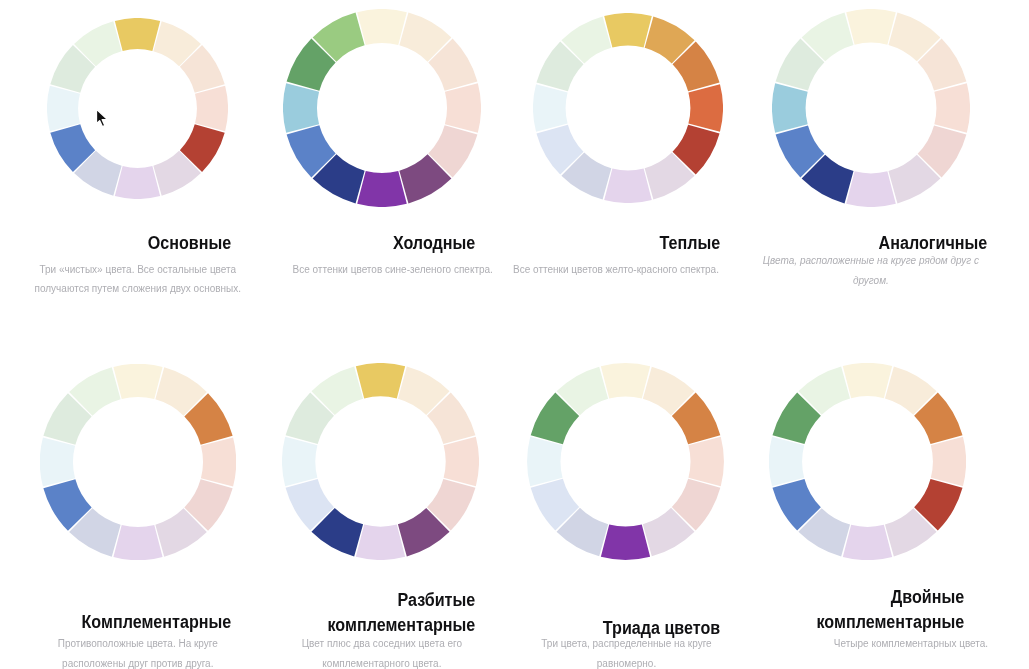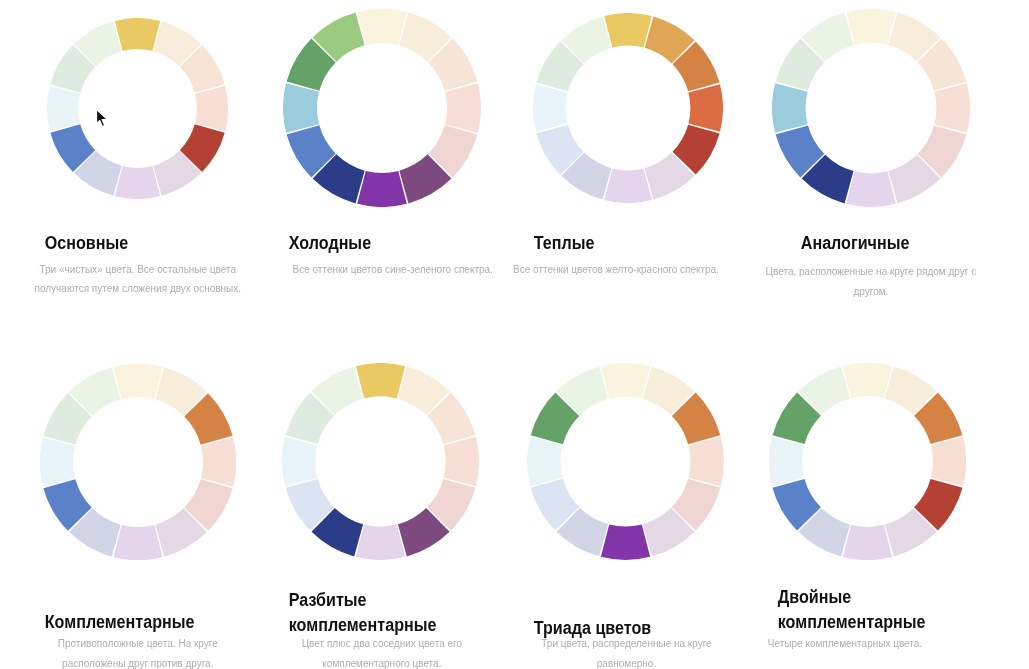--- a/index.html
+++ b/index.html
@@ -5,21 +5,21 @@
 <style>
   html,body{margin:0;padding:0;}
   body{
     width:1029px;height:669px;background:#ffffff;overflow:hidden;
     font-family:"Liberation Sans",sans-serif;
   }
   .grid{position:relative;width:1029px;height:669px;background:#ffffff;}
   .card{position:absolute;left:0;top:0;}
   .wheel-wrap{position:absolute;}
   .wheel-wrap svg{display:block;}
-  .card-title-box{position:absolute;text-align:left;}
+  .card-title-box{position:absolute;text-align:right;}
   .card-desc-box{position:absolute;text-align:center;}
   .card-title{
     font-size:19.2px;font-weight:700;color:#111113;
     line-height:24.5px;margin:0;
     transform:scaleX(0.840);transform-origin:center top;
   }
   .card-desc{
     font-size:10px;font-weight:400;color:#aeaeb3;
     line-height:19.6px;margin:0;
   }
@@ -114,21 +114,21 @@
           <path d="M 72.54 194.40 A 99 99 0 0 1 29.61 169.61 L 53.16 145.65 A 65.4 65.4 0 0 0 81.52 162.02 Z" fill="#2B3D88"></path>
           <path d="M 28.39 168.39 A 99 99 0 0 1 3.60 125.46 L 35.98 116.48 A 65.4 65.4 0 0 0 52.35 144.84 Z" fill="#5B82C8"></path>
           <path d="M 3.15 123.79 A 99 99 0 0 1 3.15 74.21 L 35.68 82.63 A 65.4 65.4 0 0 0 35.68 115.37 Z" fill="#9ACCDD"></path>
           <path d="M 3.60 72.54 A 99 99 0 0 1 28.39 29.61 L 52.35 53.16 A 65.4 65.4 0 0 0 35.98 81.52 Z" fill="rgb(222,235,222)"></path>
           <path d="M 29.61 28.39 A 99 99 0 0 1 72.54 3.60 L 81.52 35.98 A 65.4 65.4 0 0 0 53.16 52.35 Z" fill="rgb(233,244,228)"></path>
         </svg>
       </div>
     <div class="card-title-box" style="left:783px;top:231.3px;width:222px;">
       <h3 class="card-title">Аналогичные</h3>
     </div>
-    <div class="card-desc-box" style="left:759.9px;top:262px;width:222px;">
+    <div class="card-desc-box" style="left:759.9px;top:251px;width:222px;font-style:italic;">
       <p class="card-desc">Цвета, расположенные на круге рядом друг с другом.</p>
     </div>
   </div>
   <div class="card">
     <div class="wheel-wrap" style="left:40.3px;top:363.5px;">
         <svg width="196" height="196" viewBox="0 0 196 196">
           <path d="M 73.41 2.93 A 98.2 98.2 0 0 1 122.59 2.93 L 114.27 35.07 A 65 65 0 0 0 81.73 35.07 Z" fill="rgb(250,243,221)"></path>
           <path d="M 124.24 3.37 A 98.2 98.2 0 0 1 166.83 27.96 L 143.56 51.64 A 65 65 0 0 0 115.37 35.36 Z" fill="rgb(248,236,218)"></path>
           <path d="M 168.04 29.17 A 98.2 98.2 0 0 1 192.63 71.76 L 160.64 80.63 A 65 65 0 0 0 144.36 52.44 Z" fill="#D58345"></path>
           <path d="M 193.07 73.41 A 98.2 98.2 0 0 1 193.07 122.59 L 160.93 114.27 A 65 65 0 0 0 160.93 81.73 Z" fill="rgb(247,223,214)"></path>
@@ -210,21 +210,21 @@
           <path d="M 72.15 193.51 A 98.6 98.6 0 0 1 29.39 168.83 L 52.66 145.15 A 65.4 65.4 0 0 0 81.02 161.52 Z" fill="rgb(209,213,229)"></path>
           <path d="M 28.17 167.61 A 98.6 98.6 0 0 1 3.49 124.85 L 35.48 115.98 A 65.4 65.4 0 0 0 51.85 144.34 Z" fill="#5B82C8"></path>
           <path d="M 3.04 123.19 A 98.6 98.6 0 0 1 3.04 73.81 L 35.18 82.13 A 65.4 65.4 0 0 0 35.18 114.87 Z" fill="rgb(233,244,248)"></path>
           <path d="M 3.49 72.15 A 98.6 98.6 0 0 1 28.17 29.39 L 51.85 52.66 A 65.4 65.4 0 0 0 35.48 81.02 Z" fill="#64A267"></path>
           <path d="M 29.39 28.17 A 98.6 98.6 0 0 1 72.15 3.49 L 81.02 35.48 A 65.4 65.4 0 0 0 52.66 51.85 Z" fill="rgb(233,244,228)"></path>
         </svg>
       </div>
     <div class="card-title-box" style="left:759.9px;top:585.2px;width:222px;">
       <h3 class="card-title">Двойные комплементарные</h3>
     </div>
-    <div class="card-desc-box" style="left:734px;top:634.3px;width:222px;">
+    <div class="card-desc-box" style="left:800px;top:634.3px;width:222px;">
       <p class="card-desc">Четыре комплементарных цвета.</p>
     </div>
   </div>
   <div class="cursor" id="cursor" style="left: 95px; top: 108px;">
     <svg width="17" height="23" viewBox="0 0 17 23">
       <path d="M1.5 1.2 L1.5 15.8 L4.6 12.6 L7.4 18.6 L9.8 17.5 L7.2 11.7 L12.2 11.3 Z" fill="#111111" stroke="#ffffff" stroke-width="1.3" stroke-linejoin="round" stroke-linecap="round"></path>
     </svg>
   </div>
 </div>
 

